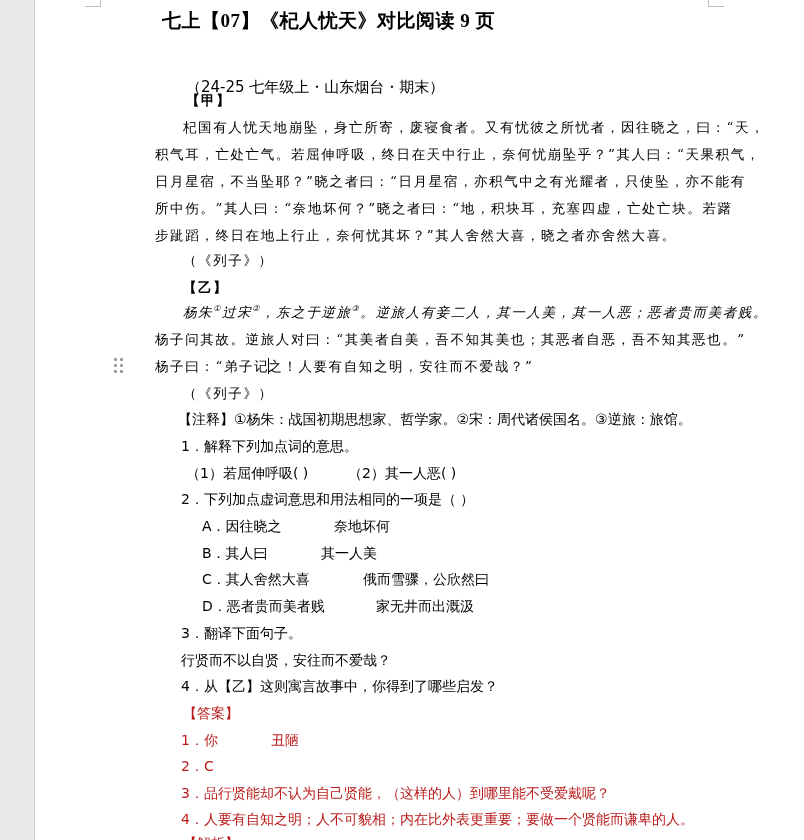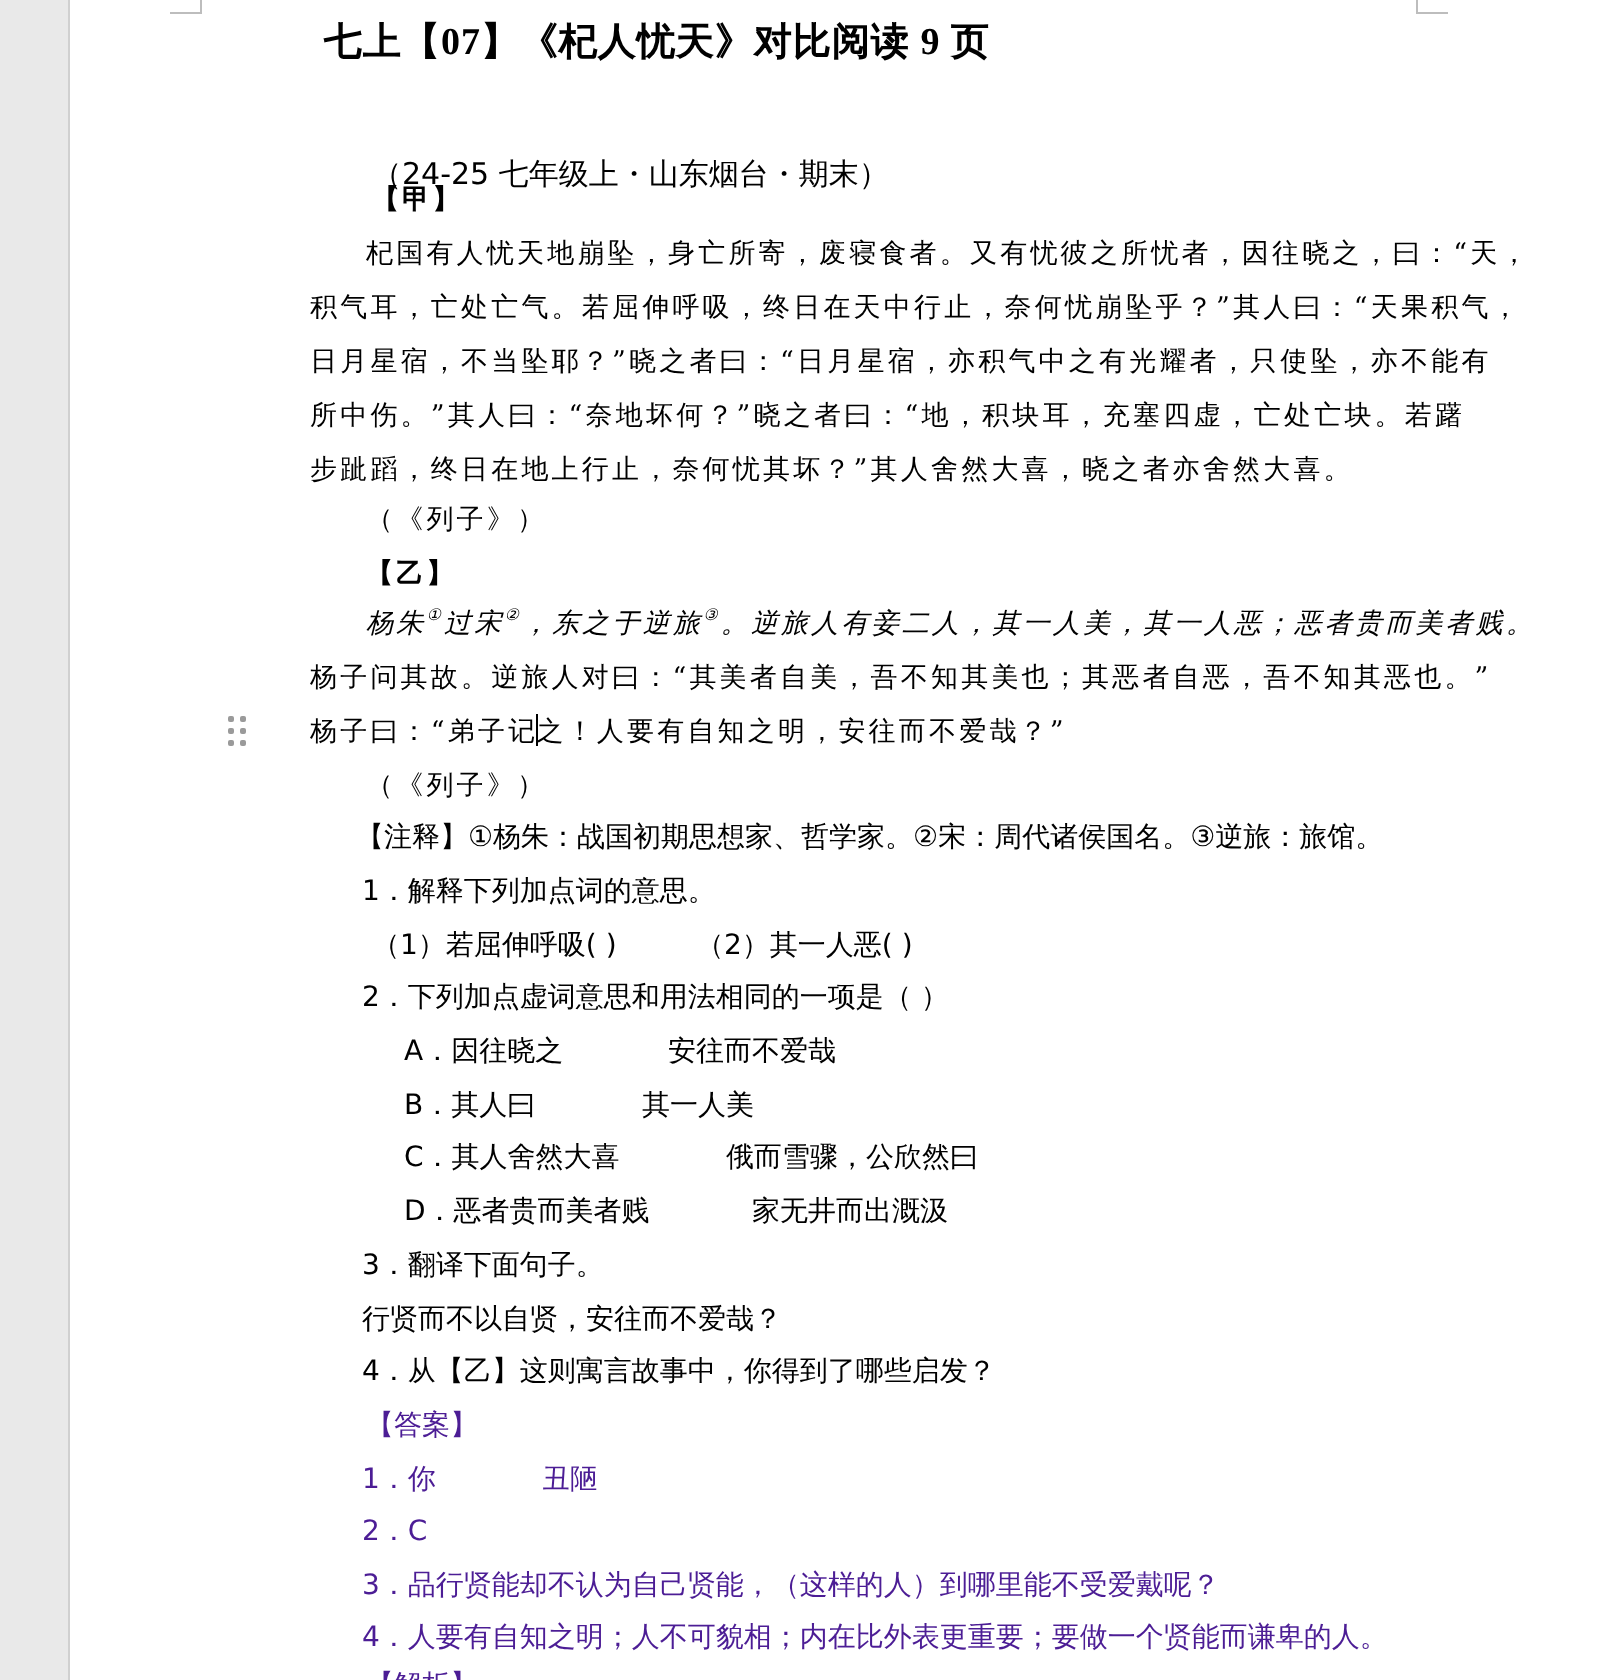--- a/index.html
+++ b/index.html
@@ -18,21 +18,21 @@
   .crop.tl { left:50px; top:0; width:15px; height:6px; border-right-width:1px; border-bottom-width:1px; }
   .crop.tr { left:673px; top:0; width:15px; height:6px; border-left-width:1px; border-bottom-width:1px; }
   .title {
     position:absolute; left:162px; top:8px;
     font-family: "Liberation Serif", "DejaVu Serif", serif;
     font-weight:bold; font-size:19px; letter-spacing:0.5px;
   }
   .line { position:absolute; white-space:nowrap; font-size:14px; line-height:18px; }
   .kai { font-family: "DejaVu Serif", serif; font-size:13.5px; letter-spacing:1.6px; }
   .sans { font-family: "DejaVu Sans", "Liberation Sans", sans-serif; font-size:14px; }
-  .red { color:#4c1d95; }
+  .red { color:#b91c1c; }
   .bold { font-weight:bold; }
   sup { font-size:8px; vertical-align:6px; line-height:0; }
   .handle {
     position:absolute; left:114px; top:358px; width:10px; height:16px;
     display:grid; grid-template-columns:4px 4px; grid-gap:2px 2px;
   }
   .handle span { width:3px; height:3px; background:#9a9a9a; border-radius:1px; }
   .cursor { display:inline-block; width:1px; height:16px; background:#000; vertical-align:-3px; margin:0 -1px; }
 </style>
 </head>
@@ -81,21 +81,21 @@
 <div class="line kai" style="left:183px; top:384px;">（《列子》）</div>
 
 <div class="line sans" style="left:178px; top:410px;">【注释】①杨朱：战国初期思想家、哲学家。②宋：周代诸侯国名。③逆旅：旅馆。</div>
 
 <div class="line sans" style="left:181px; top:437px;">1．解释下列加点词的意思。</div>
 <div class="line sans" style="left:186px; top:464px;">（1）若屈伸呼吸(    )</div>
 <div class="line sans" style="left:348px; top:464px;">（2）其一人恶(          )</div>
 
 <div class="line sans" style="left:181px; top:490px;">2．下列加点虚词意思和用法相同的一项是（          ）</div>
 <div class="line sans" style="left:202px; top:517px;">A．因往晓之</div>
-<div class="line sans" style="left:334px; top:517px;">安往而不爱哉</div>
+<div class="line sans" style="left:334px; top:517px;">奈地坏何</div>
 <div class="line sans" style="left:202px; top:544px;">B．其人曰</div>
 <div class="line sans" style="left:321px; top:544px;">其一人美</div>
 <div class="line sans" style="left:202px; top:570px;text-align:center;">C．其人舍然大喜</div>
 <div class="line sans" style="left:363px; top:570px;">俄而雪骤，公欣然曰</div>
 <div class="line sans" style="left:202px; top:597px;">D．恶者贵而美者贱</div>
 <div class="line sans" style="left:376px; top:597px;">家无井而出溉汲</div>
 
 <div class="line sans" style="left:181px; top:624px;">3．翻译下面句子。</div>
 <div class="line sans" style="left:181px; top:651px;">行贤而不以自贤，安往而不爱哉？</div>
 

